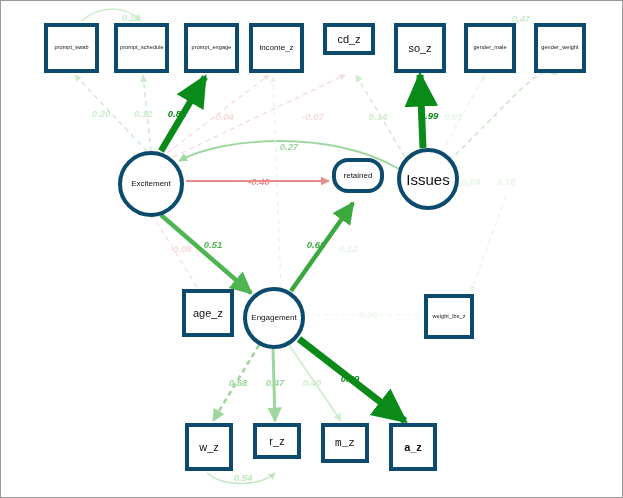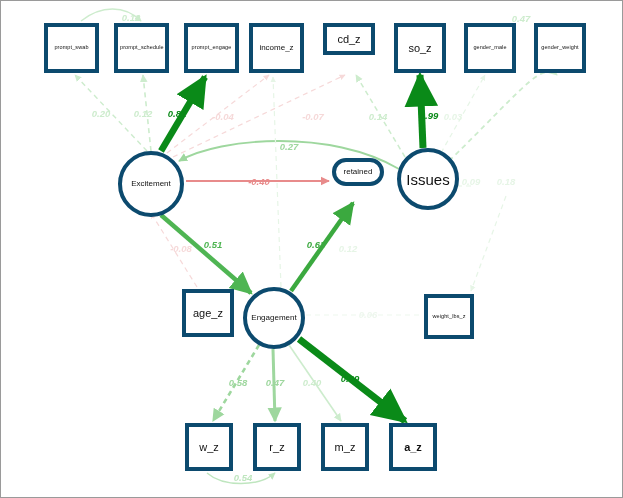--- a/index.html
+++ b/index.html
@@ -120,42 +120,42 @@
       </div>
       <div class="node box" style="left: 463px; top: 22px; width: 52px; height: 50px;">
         <span class="node-label lbl-tiny">gender_male</span>
       </div>
       <div class="node box" style="left: 533px; top: 22px; width: 52px; height: 50px;">
         <span class="node-label lbl-tiny">gender_weight</span>
       </div>
       <div class="node circle" style="left: 117px; top: 150px; width: 66px; height: 66px;">
         <span class="node-label lbl-small">Excitement</span>
       </div>
-      <div class="node box" style="left: 331px; top: 157px; width: 52px; height: 28px; border-radius: 16px;">
+      <div class="node box" style="left: 331px; top: 157px; width: 52px; height: 35px; border-radius: 16px;">
         <span class="node-label lbl-small">retained</span>
       </div>
       <div class="node circle" style="left: 396px; top: 147px; width: 62px; height: 62px;">
         <span class="node-label lbl-big">Issues</span>
       </div>
       <div class="node box" style="left: 181px; top: 288px; width: 52px; height: 48px;">
         <span class="node-label lbl-mid">age_z</span>
       </div>
       <div class="node circle" style="left: 242px; top: 286px; width: 62px; height: 62px;">
         <span class="node-label lbl-small">Engagement</span>
       </div>
       <div class="node box" style="left: 423px; top: 293px; width: 50px; height: 45px;">
         <span class="node-label lbl-tiny">weight_lbs_z</span>
       </div>
       <div class="node box" style="left: 184px; top: 422px; width: 48px; height: 48px;">
         <span class="node-label lbl-mid">w_z</span>
       </div>
-      <div class="node box" style="left: 252px; top: 422px; width: 48px; height: 48px;">
+      <div class="node box" style="left: 252px; top: 422px; width: 48px; height: 36px;">
         <span class="node-label lbl-mid">r_z</span>
       </div>
-      <div class="node box" style="left: 320px; top: 422px; width: 48px; height: 48px;">
+      <div class="node box" style="left: 320px; top: 422px; width: 48px; height: 40px; font-family: Liberation Mono, monospace;">
         <span class="node-label lbl-mid">m_z</span>
       </div>
       <div class="node box" style="left: 388px; top: 422px; width: 48px; height: 48px; font-weight: bold;">
         <span class="node-label lbl-mid">a_z</span>
       </div>
     </div>
   <div id="edge-label-layer">
       <div class="edge-label" style="left: 100px; top: 112px; color: rgb(205, 236, 205);">0.20</div>
       <div class="edge-label" style="left: 142px; top: 112px; color: rgb(205, 236, 205);">0.12</div>
       <div class="edge-label" style="left: 176px; top: 112px; color: rgb(10, 138, 24);">0.81</div>

